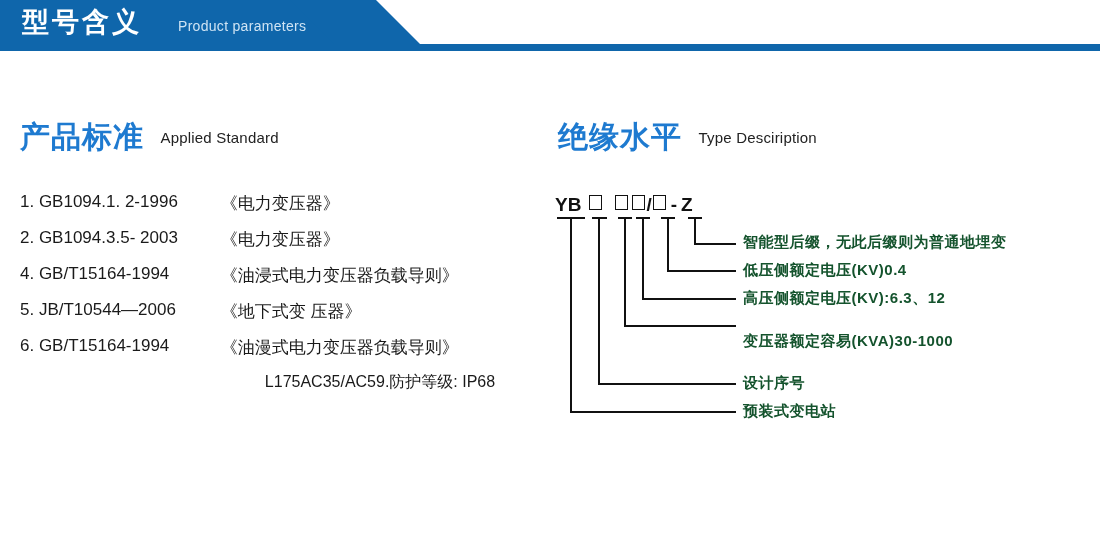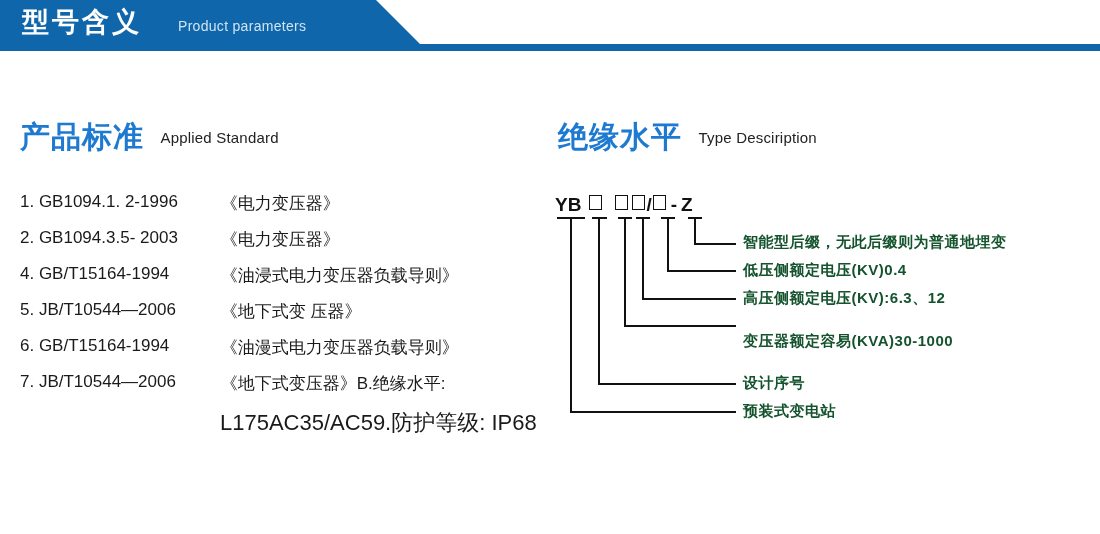--- a/index.html
+++ b/index.html
@@ -107,23 +107,24 @@
     width: 196px;
     vertical-align: top;
   }
   .std-name {
     display: inline-block;
     vertical-align: top;
   }
   .std-cont {
     display: block;
     height: 36px;
-    font-size: 22px;
+    font-size: 16px;
     white-space: nowrap;
     padding-left: 200px;
+    text-align: center;
   }
 
   
   #type-diagram {
     position: absolute;
     left: 545px; top: 185px;
     width: 545px;
     height: 250px;
   }
   #type-code {
@@ -198,24 +199,20 @@
     <span class="std-name">《油浸式电力变压器负载导则》</span>
   </div>
   <div class="std-row">
     <span class="std-code">5. JB/T10544—2006</span>
     <span class="std-name">《地下式变 压器》</span>
   </div>
   <div class="std-row">
     <span class="std-code">6. GB/T15164-1994</span>
     <span class="std-name">《油漫式电力变压器负载导则》</span>
   </div>
-  <div class="std-row">
-    <span class="std-code">7. JB/T10544—2006</span>
-    <span class="std-name">《地下式变压器》B.绝缘水平:</span>
-  </div>
   <div class="std-cont">L175AC35/AC59.防护等级: IP68</div>
 </div>
 
 <div class="section-head" id="section-type">
   <span class="sh-cn">绝缘水平</span>
   <span class="sh-en">Type Desciription</span>
 </div>
 
 <div id="type-diagram">
 

